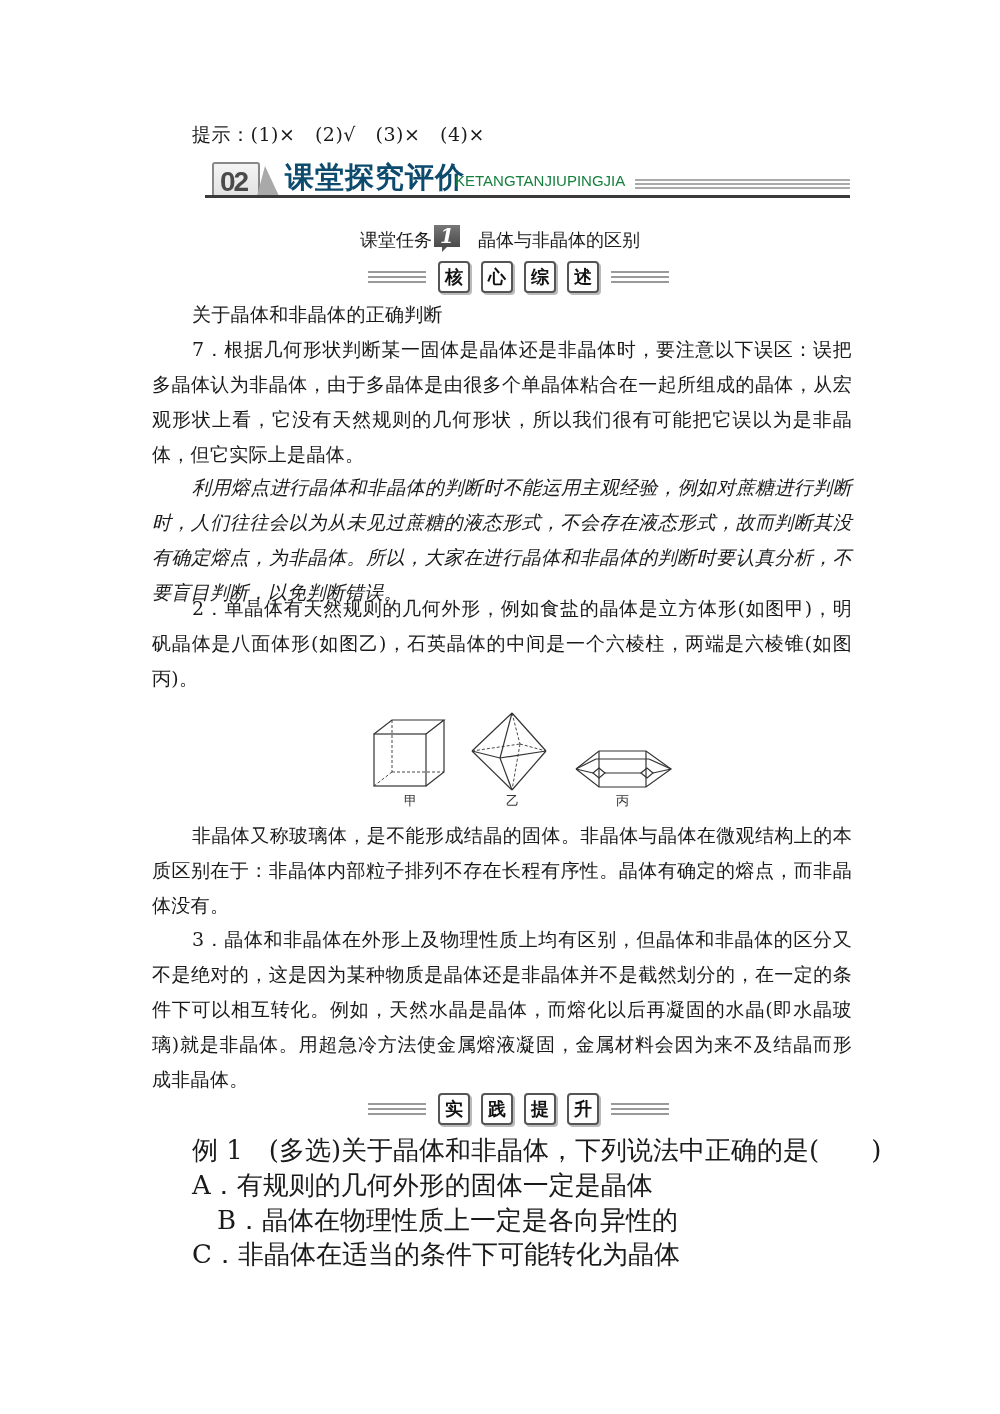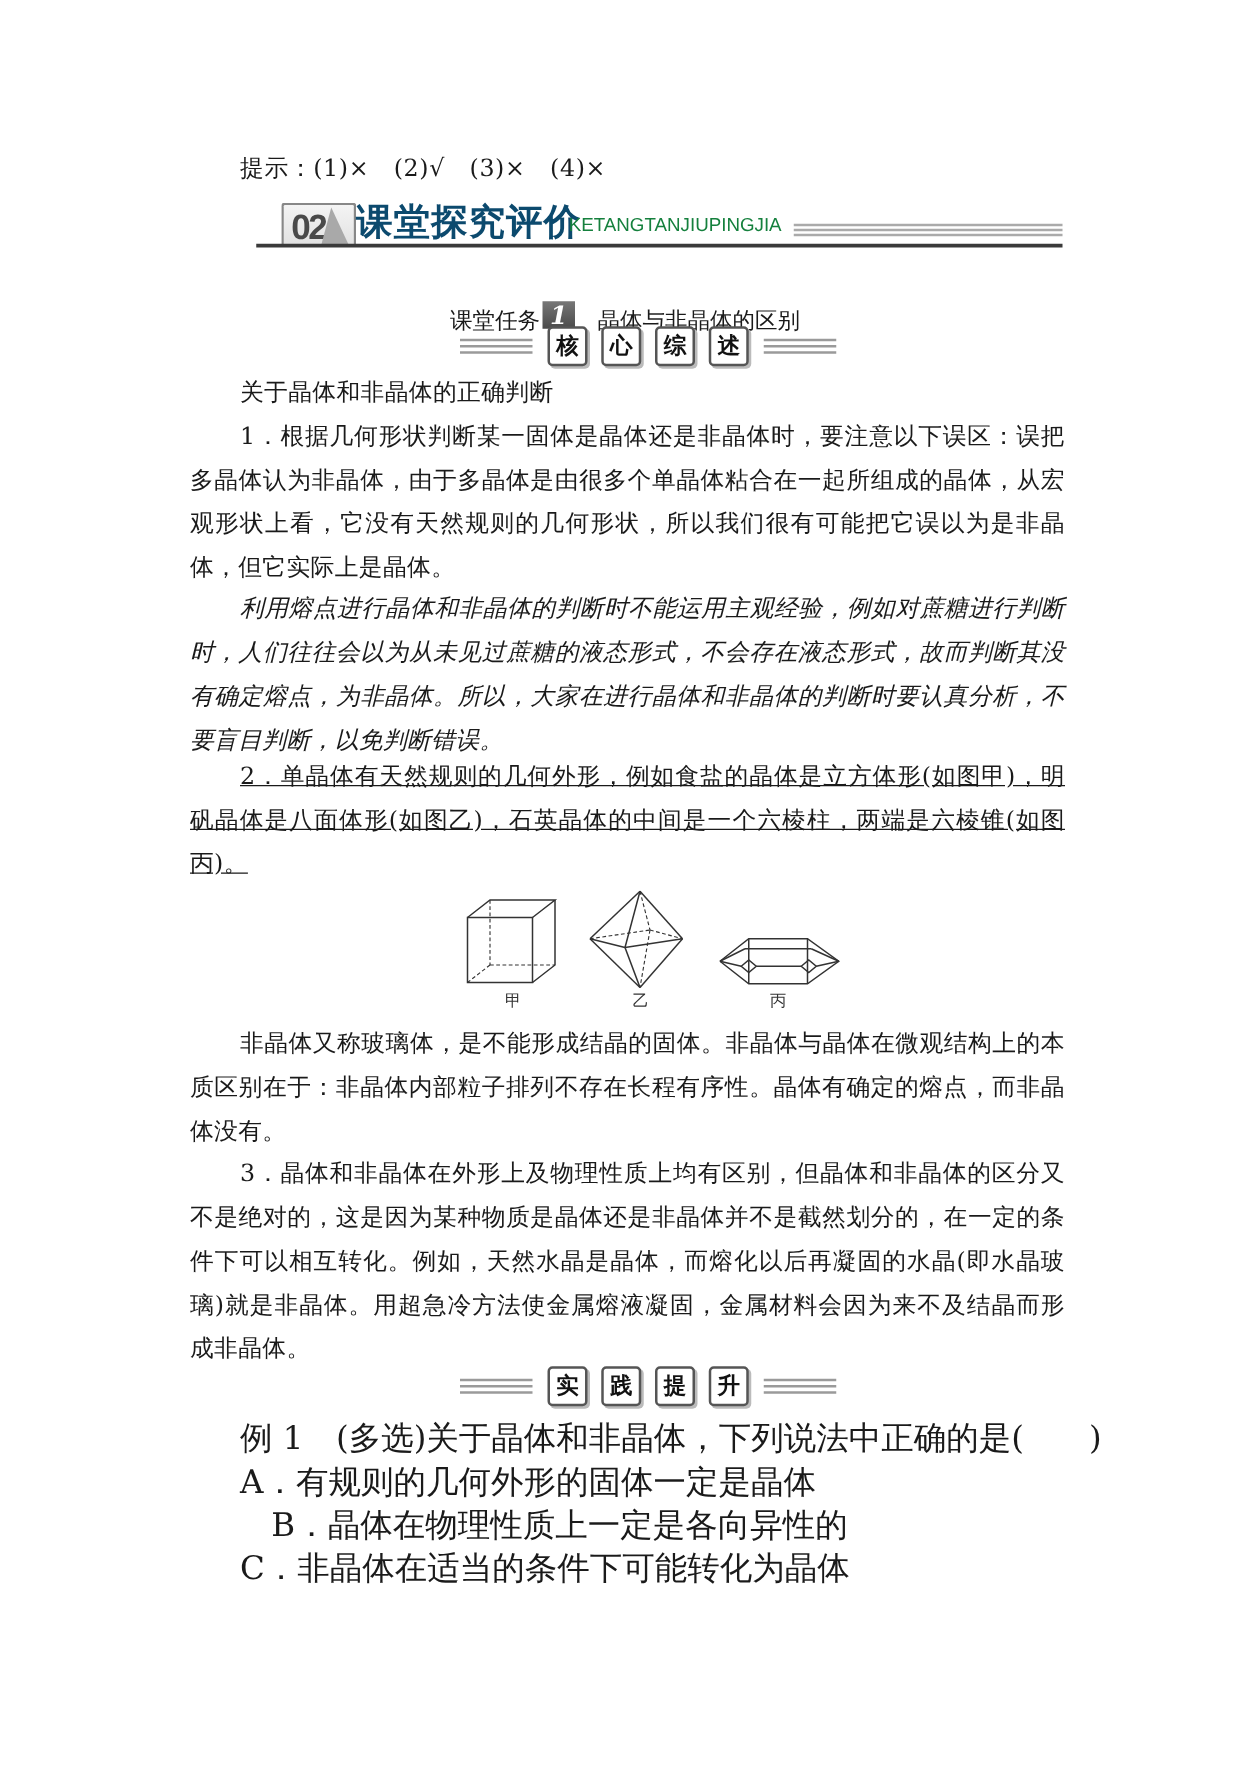--- a/index.html
+++ b/index.html
@@ -5,35 +5,35 @@
   html, body { margin: 0; padding: 0; background: #ffffff; }
   body { width: 1000px; height: 1414px; position: relative; overflow: hidden;
          font-family: "DejaVu Serif", "Liberation Serif", serif; color: #1a1a1a; }
   .page { position: absolute; left: 0; top: 0; width: 1000px; height: 1144px; border-radius: 16px; }
 
   .hint { position: absolute; left: 192px; top: 122px; font-size: 19px; letter-spacing: 0.5px; white-space: pre; }
 
   
   .sec-header { position: absolute; left: 205px; top: 158px; width: 645px; height: 42px; }
   .sec-header .bottom-rule { position: absolute; left: 0; right: 0; bottom: 2px; height: 3px; background: #3a3a3a; }
-  .sec-badge { position: absolute; left: 20px; top: 4px; width: 44px; height: 32px; border: 2px solid #888;
-               border-bottom: none; border-radius: 3px 3px 0 0; background: linear-gradient(#f4f4f4,#e2e2e2); padding-left: 12px; }
+  .sec-badge { position: absolute; left: 7px; top: 4px; width: 44px; height: 32px; border: 2px solid #888;
+               border-bottom: none; border-radius: 3px 3px 0 0; background: linear-gradient(#f4f4f4,#e2e2e2); }
   .sec-num { position: absolute; left: 6px; top: 2px; font-family: "Liberation Sans", sans-serif; font-weight: bold;
              font-size: 28px; color: #4a4a4a; letter-spacing: -2px; }
   .sec-wedge { position: absolute; left: 52px; top: 8px; width: 0; height: 0;
                border-left: 8px solid transparent; border-right: 14px solid transparent; border-bottom: 30px solid #a9a9a9; }
   .sec-title { position: absolute; left: 80px; top: 0px; font-family: "DejaVu Sans", sans-serif; font-weight: bold;
                font-size: 29px; color: #0c4a6e; letter-spacing: 1px; }
   .sec-pinyin { position: absolute; left: 250px; top: 14px; font-family: "Liberation Sans", sans-serif;
                 font-size: 15px; color: #15803d; letter-spacing: 0; }
   .sec-lines { position: absolute; left: 430px; right: 0; top: 21px; height: 12px; }
   .sec-lines div { height: 2px; background: #aaa; margin-bottom: 2px; }
 
   
-  .task-title { position: absolute; left: 360px; top: 228px; font-family: "DejaVu Sans", sans-serif; font-size: 18px; white-space: nowrap; margin-top: 16px; }
+  .task-title { position: absolute; left: 360px; top: 228px; font-family: "DejaVu Sans", sans-serif; font-size: 18px; white-space: nowrap; }
   .task-title .lbl { display: inline-block; vertical-align: middle; }
   .task-num { display: inline-block; vertical-align: middle; width: 26px; height: 22px; background: linear-gradient(#777,#4a4a4a);
               color: #fff; font-family: "DejaVu Serif", serif; font-style: italic; font-weight: bold; font-size: 20px;
               text-align: center; line-height: 22px; margin: 0 18px 0 2px; position: relative; top: -4px; }
   .task-num:after { content: ""; position: absolute; left: 8px; bottom: -5px; border-left: 5px solid #555; border-bottom: 5px solid transparent; }
 
   
   .kw-row { position: absolute; height: 34px; display: flex; align-items: center; }
   .kw-lines { width: 58px; }
   .kw-lines div { height: 2px; background: #9a9a9a; margin: 3px 0; }
@@ -92,23 +92,23 @@
       <div class="kw-box">述</div>
     </div>
     <div class="kw-lines">
         <div></div>
         <div></div>
         <div></div>
       </div>
   </div>
 
   <div class="para p-plain" style="top:297px;">关于晶体和非晶体的正确判断</div>
-  <div class="para indent" style="top:332px;">1．根据几何形状判断某一固体是晶体还是非晶体时，要注意以下误区：误把多晶体认为非晶体，由于多晶体是由很多个单晶体粘合在一起所组成的晶体，从宏观形状上看，它没有天然规则的几何形状，所以我们很有可能把它误以为是非晶体，但它实际上是晶体。</div>
+  <div class="para indent" style="top:332px;">7．根据几何形状判断某一固体是晶体还是非晶体时，要注意以下误区：误把多晶体认为非晶体，由于多晶体是由很多个单晶体粘合在一起所组成的晶体，从宏观形状上看，它没有天然规则的几何形状，所以我们很有可能把它误以为是非晶体，但它实际上是晶体。</div>
   <div class="para indent" style="top:470px;font-style:italic;">利用熔点进行晶体和非晶体的判断时不能运用主观经验，例如对蔗糖进行判断时，人们往往会以为从未见过蔗糖的液态形式，不会存在液态形式，故而判断其没有确定熔点，为非晶体。所以，大家在进行晶体和非晶体的判断时要认真分析，不要盲目判断，以免判断错误。</div>
-  <div class="para indent" style="top:604px;text-decoration:underline;">2．单晶体有天然规则的几何外形，例如食盐的晶体是立方体形(如图甲)，明矾晶体是八面体形(如图乙)，石英晶体的中间是一个六棱柱，两端是六棱锥(如图丙)。</div>
+  <div class="para indent" style="top:591px;">2．单晶体有天然规则的几何外形，例如食盐的晶体是立方体形(如图甲)，明矾晶体是八面体形(如图乙)，石英晶体的中间是一个六棱柱，两端是六棱锥(如图丙)。</div>
 
   <div class="figs">
     <svg width="310" height="100" viewBox="0 0 310 100">
       <g stroke="#333" fill="none" stroke-width="1.2">
 
         <rect x="8" y="24" width="52" height="52"></rect>
         <polyline points="8,24 26,10 78,10 60,24"></polyline>
         <polyline points="78,10 78,62 60,76"></polyline>
         <g stroke-dasharray="3,2" stroke-width="0.9">
           <line x1="26" y1="10" x2="26" y2="62"></line>

